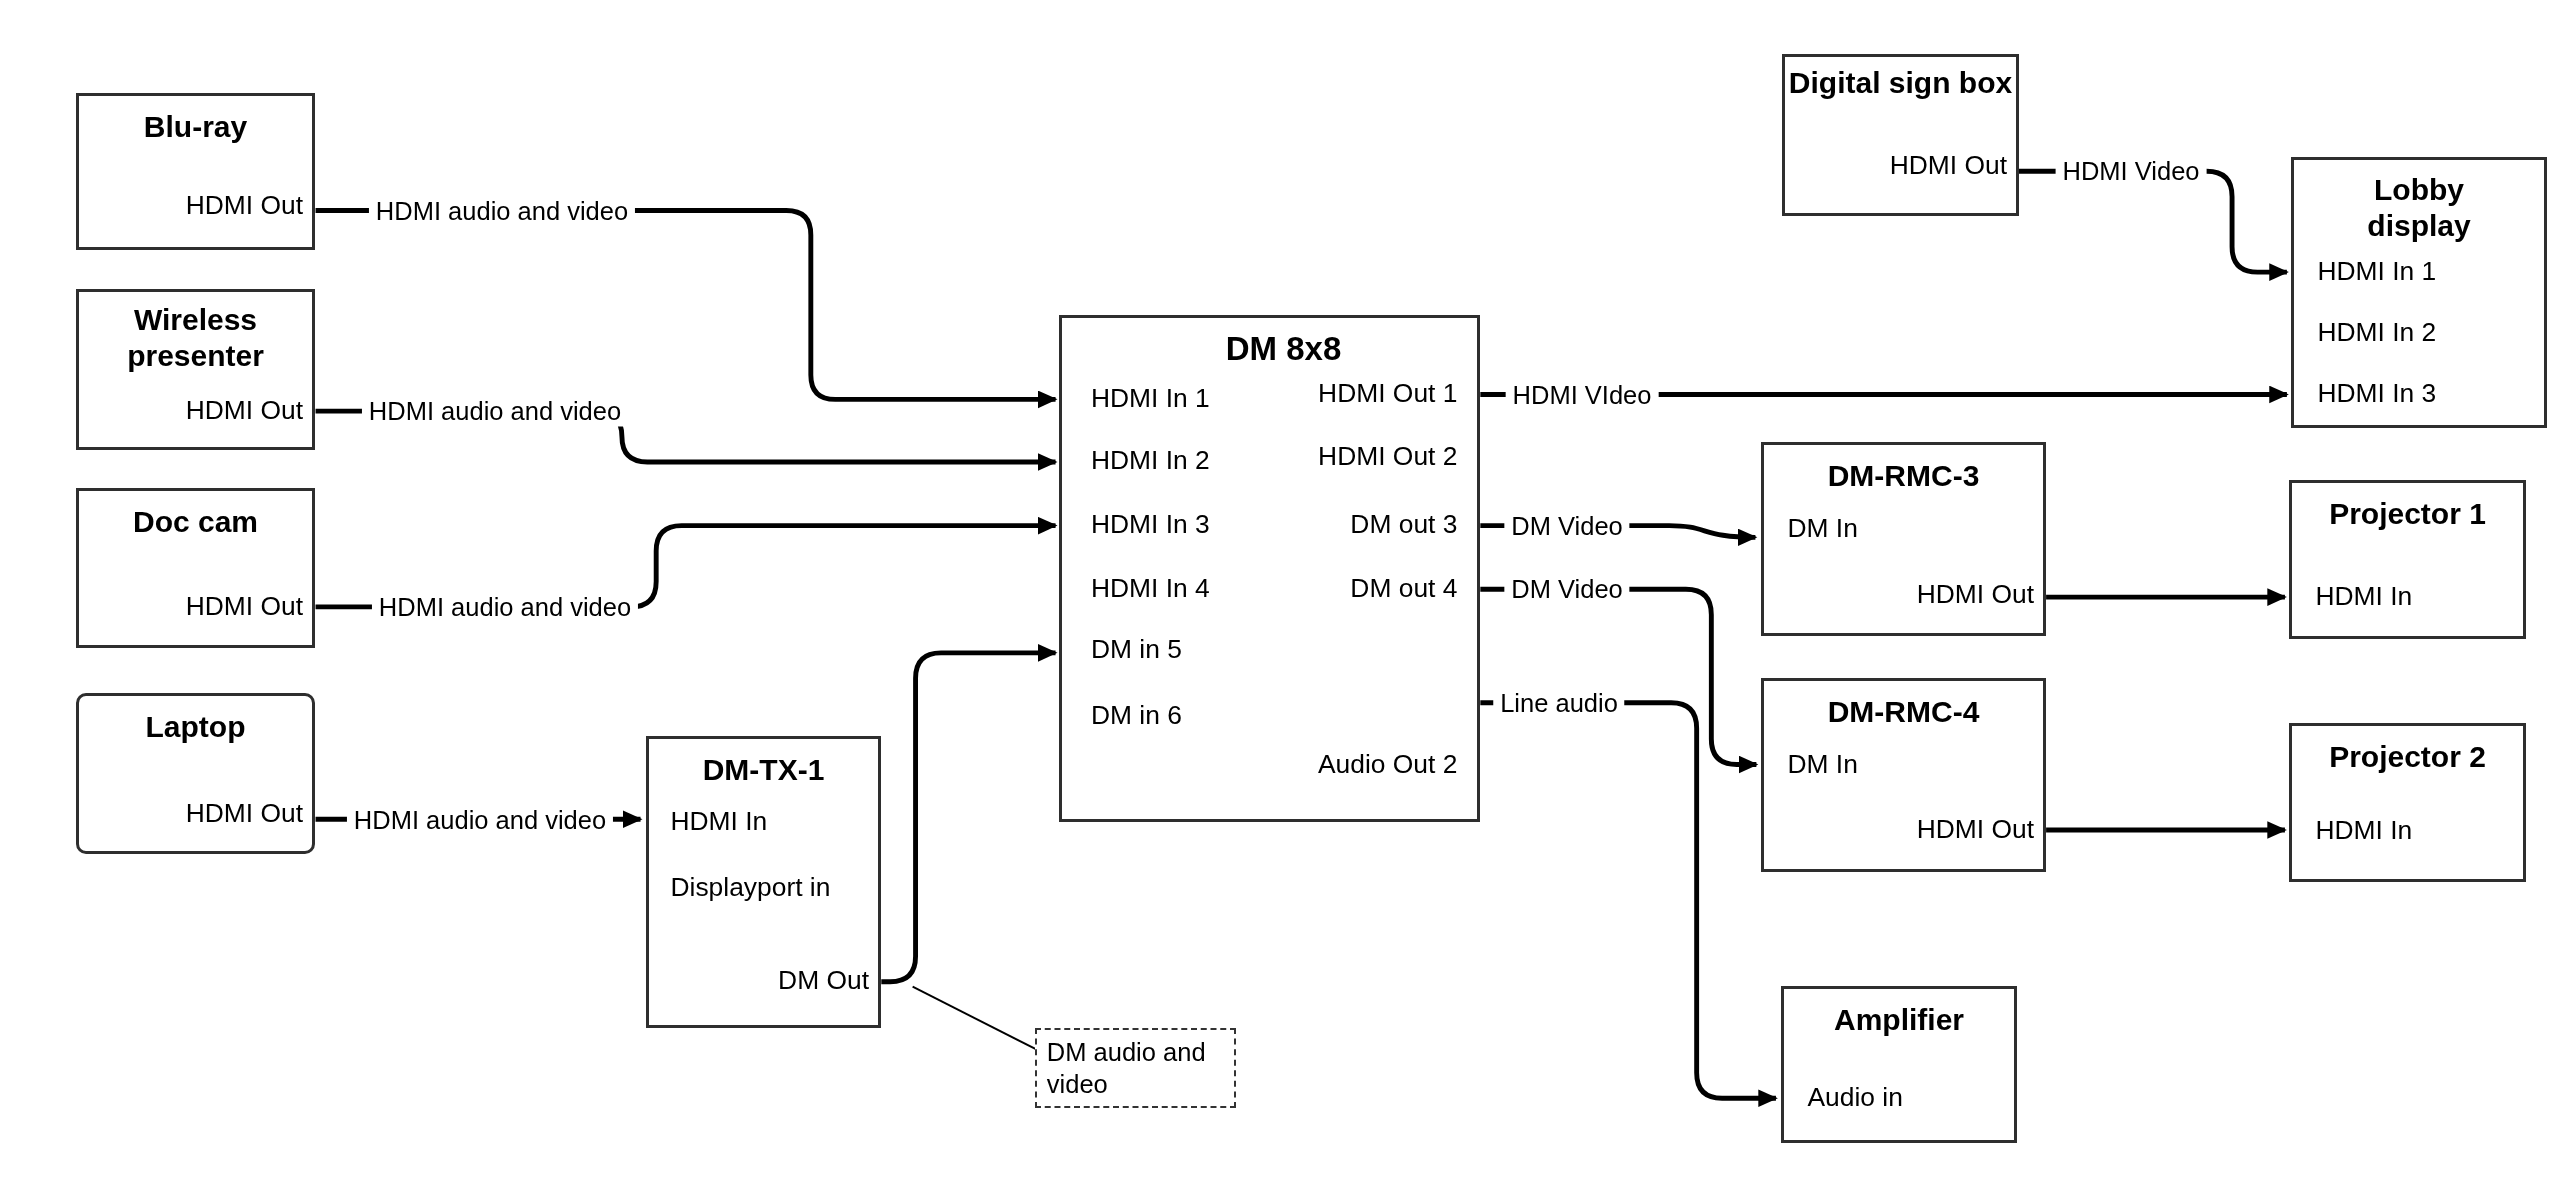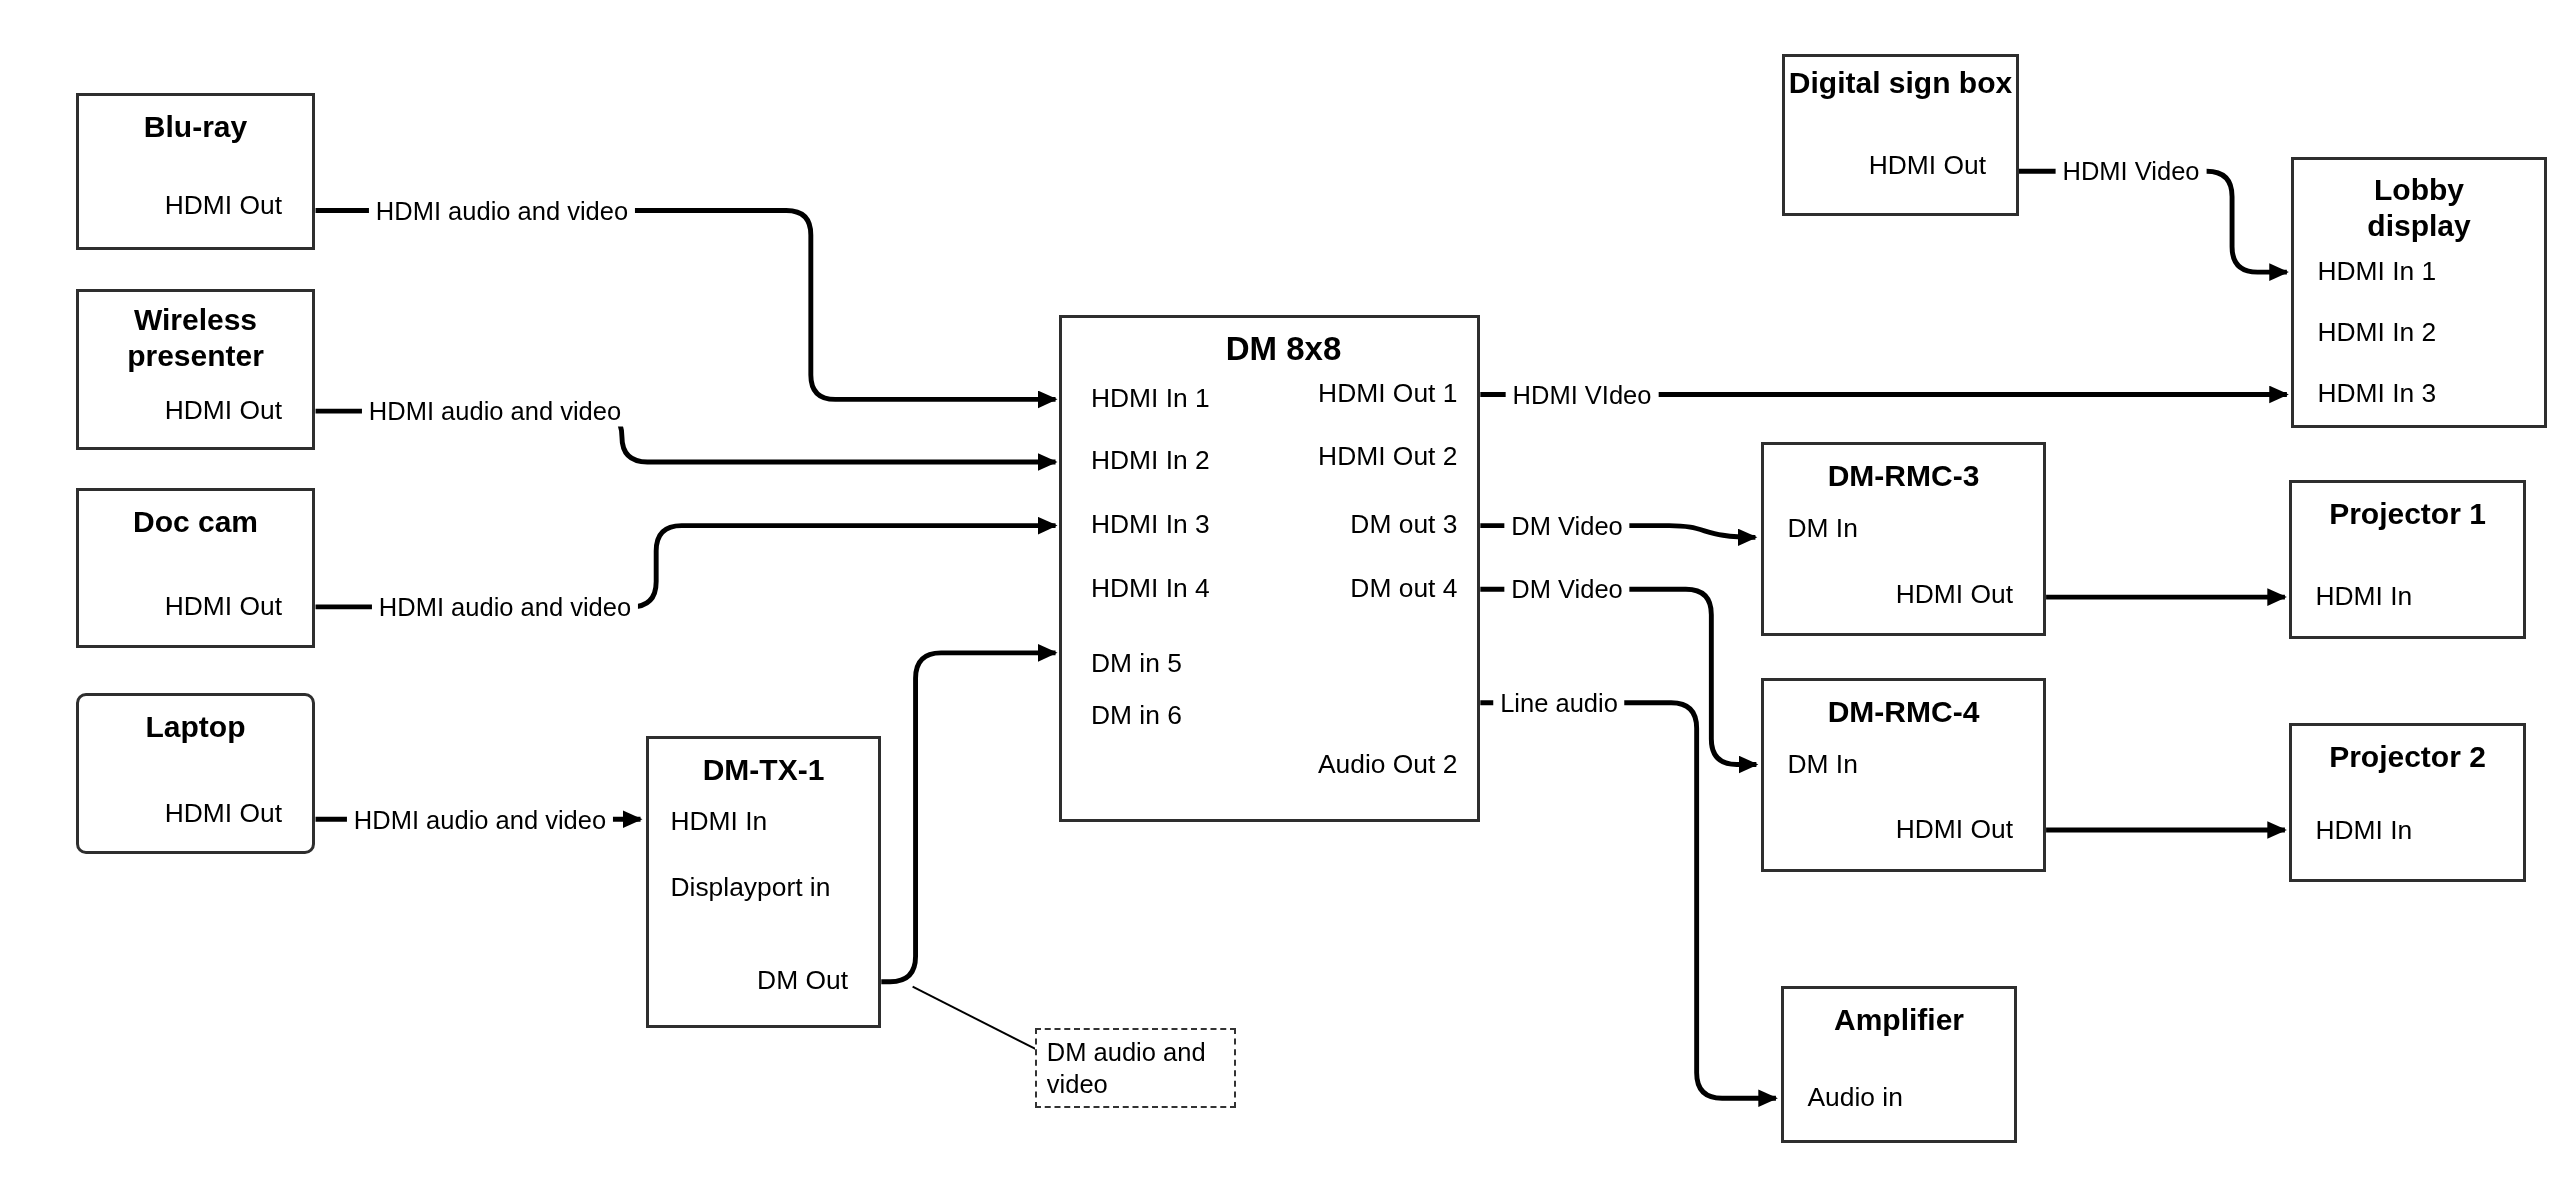--- a/index.html
+++ b/index.html
@@ -29,21 +29,21 @@
   }
   .title-lg{font-size:33px;margin-left:28px;}
   .title-narrow{padding-left:54px;padding-right:54px;}
   .port{
     position:absolute;left:0;right:0;
     height:39px;line-height:39px;
     font-size:26.4px;
     white-space:nowrap;
   }
   .port.left{text-align:left;padding-left:23.5px;}
-  .port.right{text-align:right;padding-right:30px;}
+  .port.right{text-align:right;padding-right:9px;}
   .node-dm8x8 .port.left{padding-left:29px;}
   .node-dm8x8 .port.right{padding-right:19.6px;}
   .node-dmtx1 .port.left{padding-left:21.5px;}
   .wire-label{
     position:absolute;
     transform:translate(-50%,-50%);
     background:#ffffff;
     padding:1px 6.9px;
     font-size:25.5px;
     white-space:nowrap;
@@ -110,21 +110,21 @@
     <div class="port left" style="top:129px;">Displayport in</div>
     <div class="port right" style="top:222px;">DM Out</div>
   </div>
 
   <div class="node node-dm8x8" style="left:1059px;top:315px;width:421px;height:507px;">
     <div class="title title-lg">DM 8x8</div>
     <div class="port left" style="top:61px;">HDMI In 1</div>
     <div class="port left" style="top:123px;">HDMI In 2</div>
     <div class="port left" style="top:187px;">HDMI In 3</div>
     <div class="port left" style="top:251px;">HDMI In 4</div>
-    <div class="port left" style="top:326px;">DM in 5</div>
+    <div class="port left" style="top:312px;">DM in 5</div>
     <div class="port left" style="top:378px;">DM in 6</div>
     <div class="port right" style="top:56px;">HDMI Out 1</div>
     <div class="port right" style="top:119px;">HDMI Out 2</div>
     <div class="port right" style="top:187px;">DM out 3</div>
     <div class="port right" style="top:251px;">DM out 4</div>
     <div class="port right" style="top:427px;">Audio Out 2</div>
   </div>
 
   <div class="node" style="left:1782px;top:54px;width:237px;height:162px;">
     <div class="title" style="padding-top:7.8px;">Digital sign box</div>

